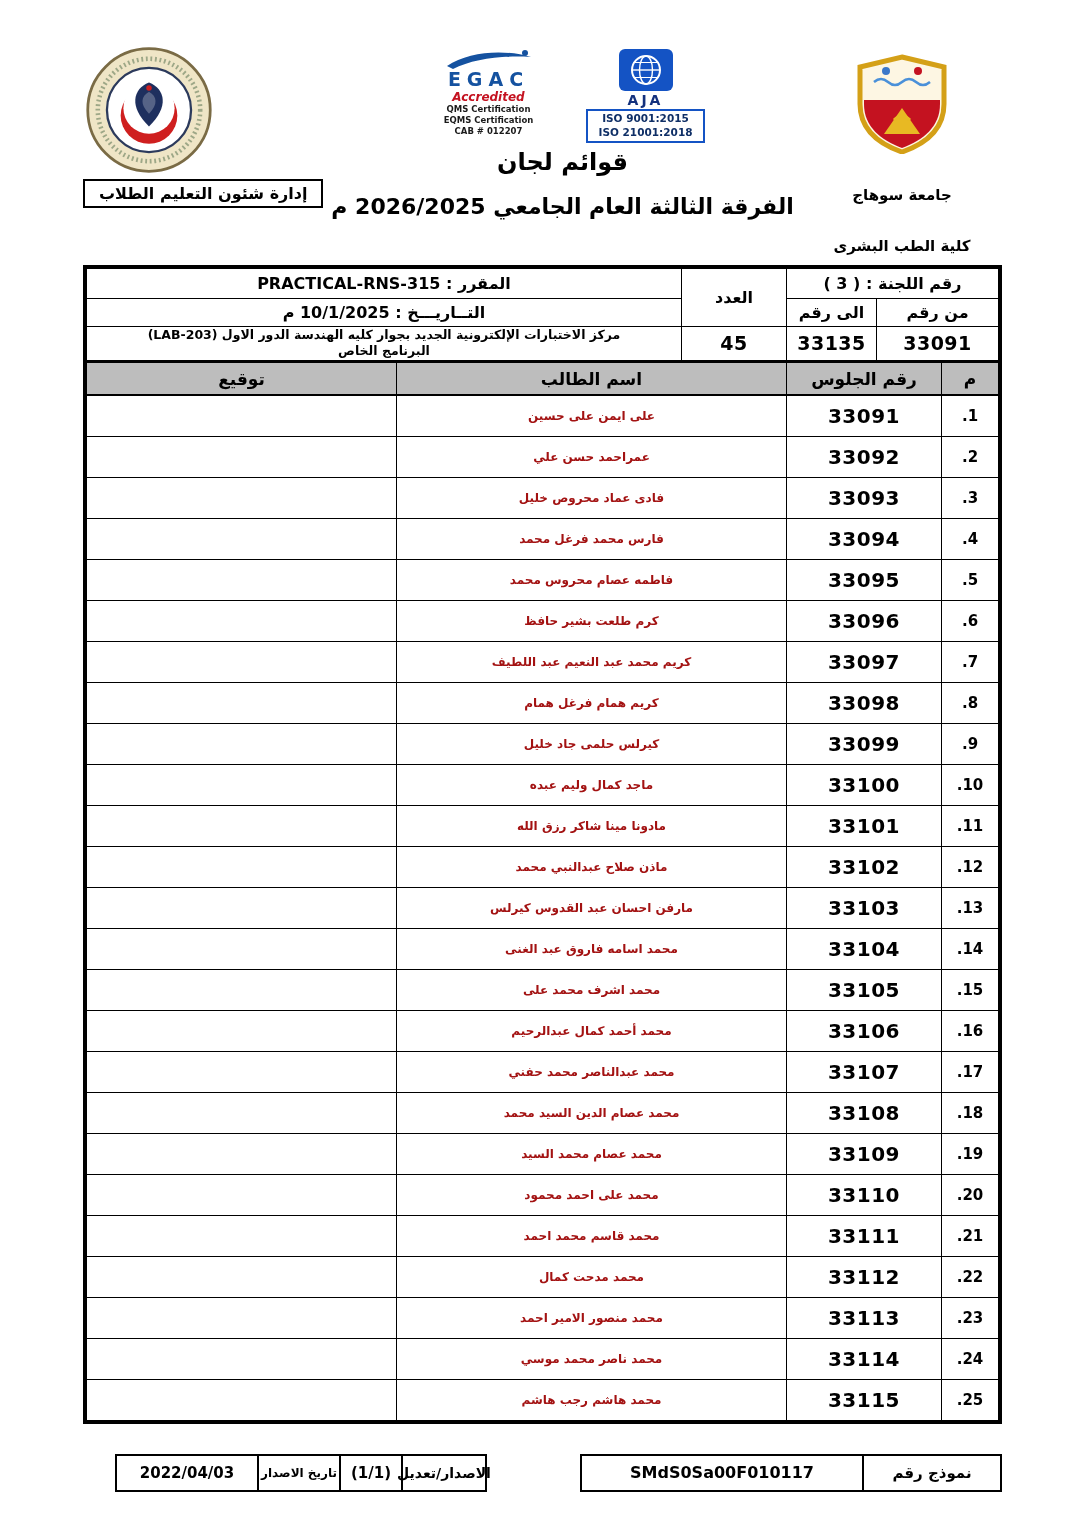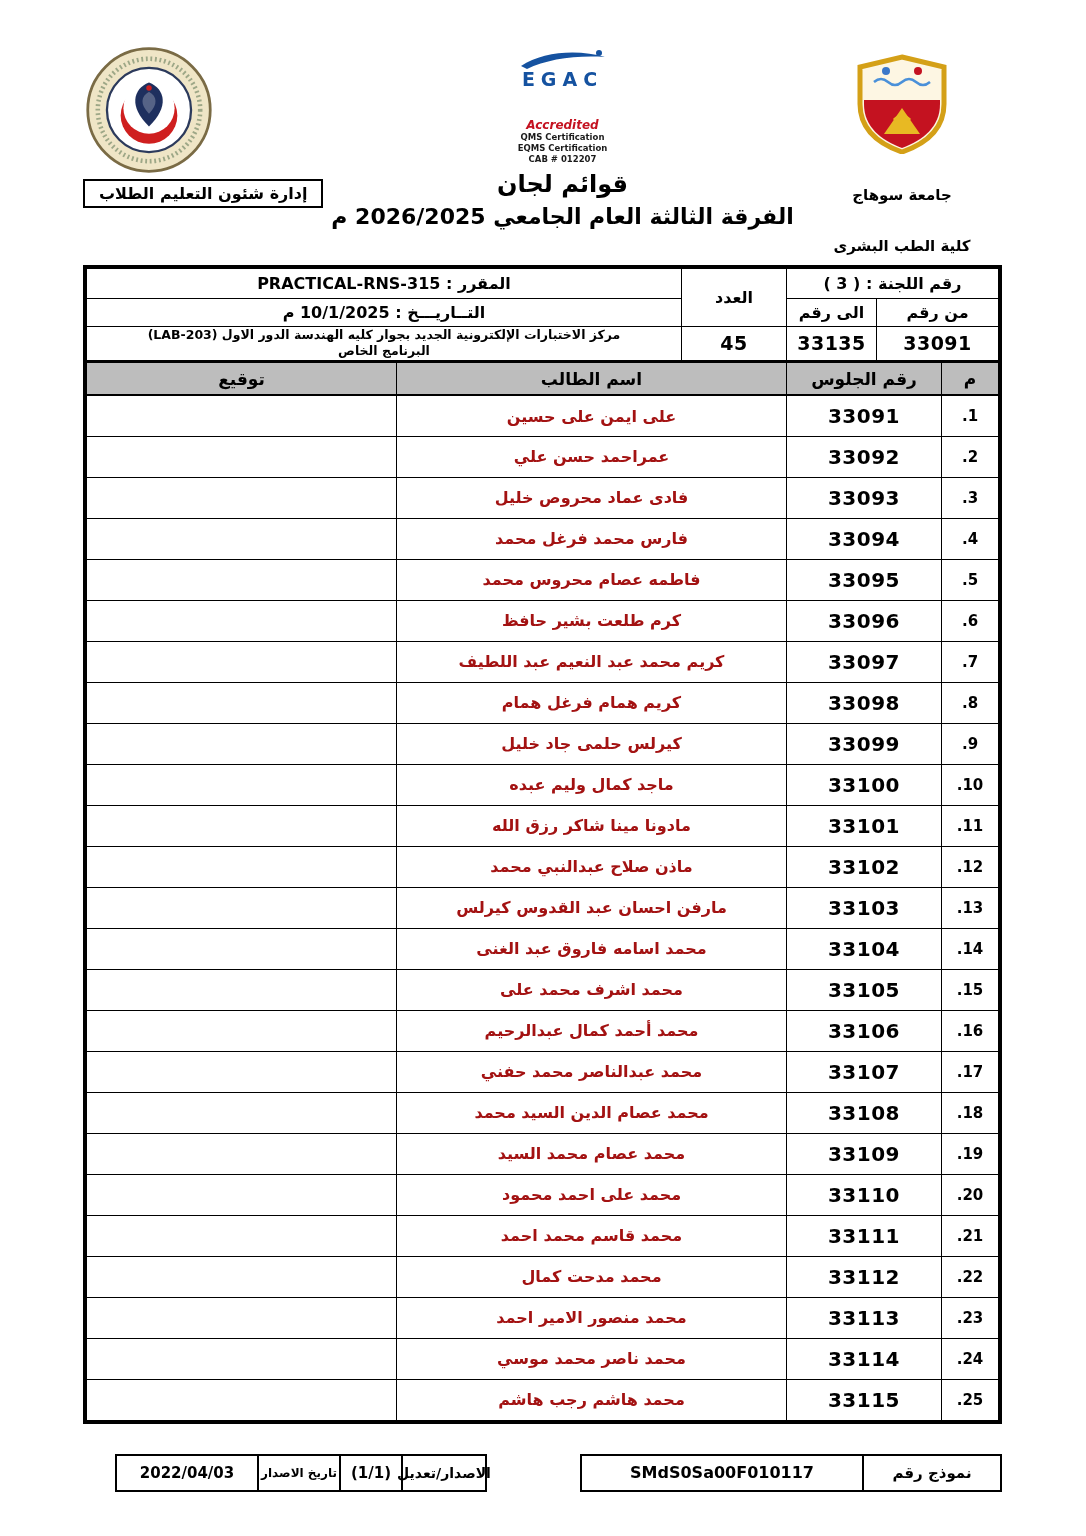--- a/index.html
+++ b/index.html
@@ -12,49 +12,49 @@
   .page { width:1086px; height:1536px; padding:46px 84px 0 83px; }
 
   
   .header { display:flex; align-items:flex-start; }
   .uni-col { width:200px; display:flex; flex-direction:column; align-items:center; padding-top:8px;gap:32px; }
   .uni-name, .fac-name { font-weight:bold; font-size:15px; line-height:1.25; white-space:nowrap; }
   .center-col { flex:1; display:flex; flex-direction:column; align-items:center; }
   .certs { display:flex; direction:ltr; gap:16px; align-items:flex-start; margin-top:2px; }
   .egac { display:flex; flex-direction:column; align-items:center; width:150px; }
   .egac-name { color:#1552a0; font-weight:bold; font-size:19px; letter-spacing:6px; line-height:1.05; }
-  .egac-acc { color:#c41220; font-style:italic; font-weight:bold; font-size:12px; line-height:1.2;margin-top:28px; }
+  .egac-acc { color:#c41220; font-style:italic; font-weight:bold; font-size:12px; line-height:1.2; }
   .egac-small { font-size:8.5px; font-weight:bold; color:#1a1a1a; line-height:1.3; }
   .aja { display:flex; flex-direction:column; align-items:center; width:132px; }
   .aja-name { color:#14317d; font-weight:bold; font-size:14px; letter-spacing:3px; line-height:1.1; margin-top:1px; }
   .iso-box { border:2px solid #1453c4; padding:1px 10px; text-align:center; margin-top:1px; background:#fff; }
   .iso-box div { font-size:10.5px; font-weight:bold; color:#0f2f66; line-height:1.3; white-space:nowrap; }
   .doc-title { font-size:24px; font-weight:bold; margin-top:5px; }
-  .doc-subtitle { font-size:22px; font-weight:bold; margin-top:6px; white-space:nowrap; }
+  .doc-subtitle { font-size:22px; font-weight:bold; margin-top:18px; white-space:nowrap; }
   .emblem-col { width:240px; display:flex; flex-direction:column; align-items:flex-end; }
   .dept-box { border:2px solid #000; font-size:16px; font-weight:bold; padding:3px 14px; margin-top:5px; white-space:nowrap; }
 
   
   .outer-box { border:3px solid #000; margin-top:9px; }
   table { border-collapse:collapse; width:100%; table-layout:fixed; }
   td, th { border:1px solid #000; text-align:center; vertical-align:middle; overflow:hidden; padding:0 3px; }
   .info-table td { font-weight:bold; font-size:16px; }
   .info-table .r1 td { height:30px; }
   .info-table .r2 td { height:28px; }
   .info-table .r3 td { height:28px; }
   .info-table .num { font-size:19px; letter-spacing:0.5px; }
   .loc div { font-size:12.5px; line-height:1.35; font-weight:bold; }
   .students thead th {
     background:var(--hdr-grey,#bdbdbd); height:33px; font-size:17px; font-weight:bold;
     border-top:2px solid #000; border-bottom:2px solid #000;
   }
   .students td { height:41px; }
   .c-no   { font-size:15px; font-weight:bold; }
   .c-seat { font-size:20px; font-weight:bold; letter-spacing:0.5px; }
-  .c-name { font-size:16px; font-weight:bold; color:var(--name-red,#a31212); }
+  .c-name { font-size:12px; font-weight:bold; color:var(--name-red,#a31212); }
   .c-sign { background:#fff; }
 
   
   .footer { display:flex; margin-top:30px; align-items:flex-start; }
   .fbox { display:flex; border:2px solid #000; height:38px; background:#fff; }
   .fbox-left { margin-right:93px; }
   .fcell { display:flex; align-items:center; justify-content:center; font-weight:bold; font-size:15px; white-space:nowrap; }
   .fcell + .fcell { border-right:2px solid #000; }
   .w-formlabel { width:136px; }
   .w-formcode  { width:282px; font-size:16px; direction:ltr; }
@@ -89,20 +89,35 @@
         <div class="egac">
           <svg width="92" height="22" viewBox="0 0 92 22">
             <path d="M4 18 C26 3 62 1 88 9 C60 7 30 11 10 21 Z" fill="#1552a0"></path>
             <circle cx="82" cy="5" r="3" fill="#1552a0"></circle>
           </svg>
           <div class="egac-name">EGAC</div>
           <div class="egac-acc">Accredited</div>
           <div class="egac-small">QMS Certification</div>
           <div class="egac-small">EQMS Certification</div>
           <div class="egac-small">CAB # 012207</div>
+        </div>
+        <div class="aja">
+          <svg width="56" height="44" viewBox="0 0 56 44">
+            <rect x="1" y="1" width="54" height="42" rx="6" fill="#1453c4"></rect>
+            <circle cx="28" cy="22" r="14" fill="none" stroke="#fff" stroke-width="2"></circle>
+            <ellipse cx="28" cy="22" rx="6.5" ry="14" fill="none" stroke="#fff" stroke-width="1.4"></ellipse>
+            <line x1="14" y1="22" x2="42" y2="22" stroke="#fff" stroke-width="1.4"></line>
+            <line x1="16" y1="14.5" x2="40" y2="14.5" stroke="#fff" stroke-width="1"></line>
+            <line x1="16" y1="29.5" x2="40" y2="29.5" stroke="#fff" stroke-width="1"></line>
+          </svg>
+          <div class="aja-name">AJA</div>
+          <div class="iso-box">
+            <div>ISO 9001:2015</div>
+            <div>ISO 21001:2018</div>
+          </div>
         </div>
       </div>
       <div class="doc-title">قوائم لجان</div>
       <div class="doc-subtitle">الفرقة الثالثة العام الجامعي 2026/2025 م</div>
     </div>
 
     <div class="emblem-col">
       <svg width="132" height="128" viewBox="0 0 140 140">
         <circle cx="70" cy="70" r="67" fill="#efe5c6" stroke="#7a6b45" stroke-width="3"></circle>
         <circle cx="70" cy="70" r="56" fill="none" stroke="#3a5a3a" stroke-width="5" stroke-dasharray="2 3" opacity="0.45"></circle>

